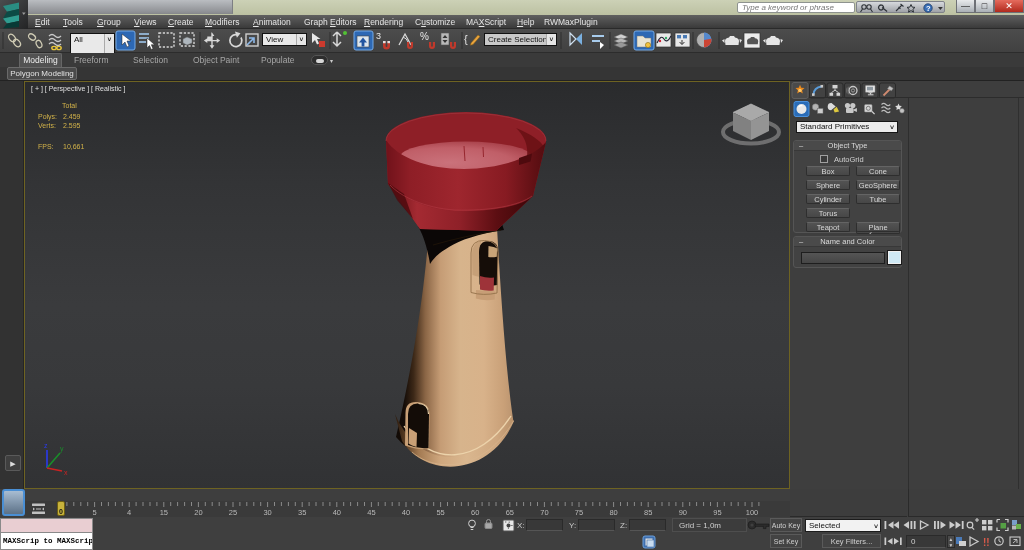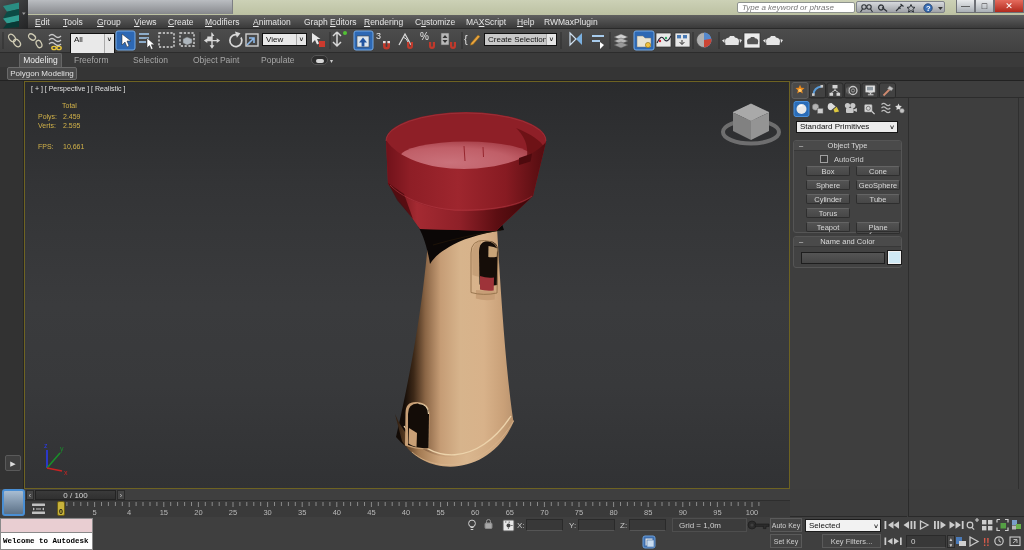--- a/index.html
+++ b/index.html
@@ -432,25 +432,20 @@
     <div class="rollout" style="top:155px;height:32px">
       <div class="rhead"><span class="minus">–</span>Name and Color</div>
       <div class="abs" style="left:7px;top:15px;width:84px;height:12px;background:linear-gradient(#555,#464646);border:1px solid #1e1e1e"></div>
       <div class="abs" style="left:94px;top:14px;width:13px;height:13px;background:#cfe9f5;border:1px solid #f0f0f0;outline:1px solid #1a1a1a"></div>
     </div>
   </div>
   <div class="abs" id="cpanel-right"></div>
   <div class="abs" style="left:809px;top:97px;width:215px;height:1px;background:#2c2c2c"></div>
   <div class="abs" style="left:1018px;top:98px;width:1px;height:391px;background:#2f2f2f"></div>
 
-  <div class="abs" id="timeslider">
-    <div class="abs" style="left:2px;top:1px;width:8px;height:10px;background:#474747;border:1px solid #2a2a2a;color:#ccc;font-size:7px;text-align:center;line-height:9px">‹</div>
-    <div class="abs" style="left:11px;top:1px;width:81px;height:10px;background:linear-gradient(#3a3a3a,#303030);border:1px solid #232323;color:#d4d4d4;font-size:8px;text-align:center;line-height:9px">0 / 100</div>
-    <div class="abs" style="left:93px;top:1px;width:8px;height:10px;background:#474747;border:1px solid #2a2a2a;color:#ccc;font-size:7px;text-align:center;line-height:9px">›</div>
-  </div>
   <div class="abs" id="ruler">
     <svg width="766" height="16" viewBox="0 0 766 16">
       <rect x="0" y="0" width="766" height="16" fill="#3a3a3a"></rect>
       <g fill="#c0c0c0">
           <rect x="8" y="2.5" width="13" height="2.6" rx="0.5"></rect>
           <rect x="8" y="10.5" width="13" height="2.6" rx="0.5"></rect>
           <path d="M11 8 l-2 -1.6 v3.2 z M18 8 l2 -1.6 v3.2 z"></path>
           <path d="M12 8 h5" stroke="#c0c0c0" stroke-width="1"></path>
         </g>
       <g stroke="#8a8a8a" stroke-width="1" id="ticks">
@@ -582,21 +577,21 @@
       </div>
     <div class="abs" style="left:33px;top:0px;width:8px;height:15px;background:#c8b33c;border:1px solid #6e5f12;border-radius:2px;color:#111;font-size:7px;text-align:center;line-height:20px;font-weight:bold">0</div>
   </div>
 
   <div class="abs" id="bluebox"></div>
   <div class="abs" id="br-panel1"></div>
   <div class="abs" id="br-panel2"></div>
 
   <div class="abs" id="statusbar">
     <div class="abs" id="listener1"></div>
-    <div class="abs" id="listener2">Welcome to Autodesk</div>
+    <div class="abs" id="listener2">MAXScrip to MAXScrip</div>
 
     <div class="slabel" style="left:517px;top:4px">X:</div>
     <div class="sunken" style="left:526px;top:2px;width:37px;height:12px"></div>
     <div class="slabel" style="left:569px;top:4px">Y:</div>
     <div class="sunken" style="left:578px;top:2px;width:37px;height:12px"></div>
     <div class="slabel" style="left:620px;top:4px">Z:</div>
     <div class="sunken" style="left:629px;top:2px;width:37px;height:12px"></div>
     <div class="sbtn" style="left:672px;top:1px;width:75px;height:14px;line-height:13px;font-size:8px;text-align:left;padding-left:6px;background:#3c3c3c;border-color:#4e4e4e">Grid = 1,0m</div>
 
     <div class="sbtn" style="left:770px;top:1px;width:32px;height:14px;line-height:13px;font-size:7px">Auto Key</div>

